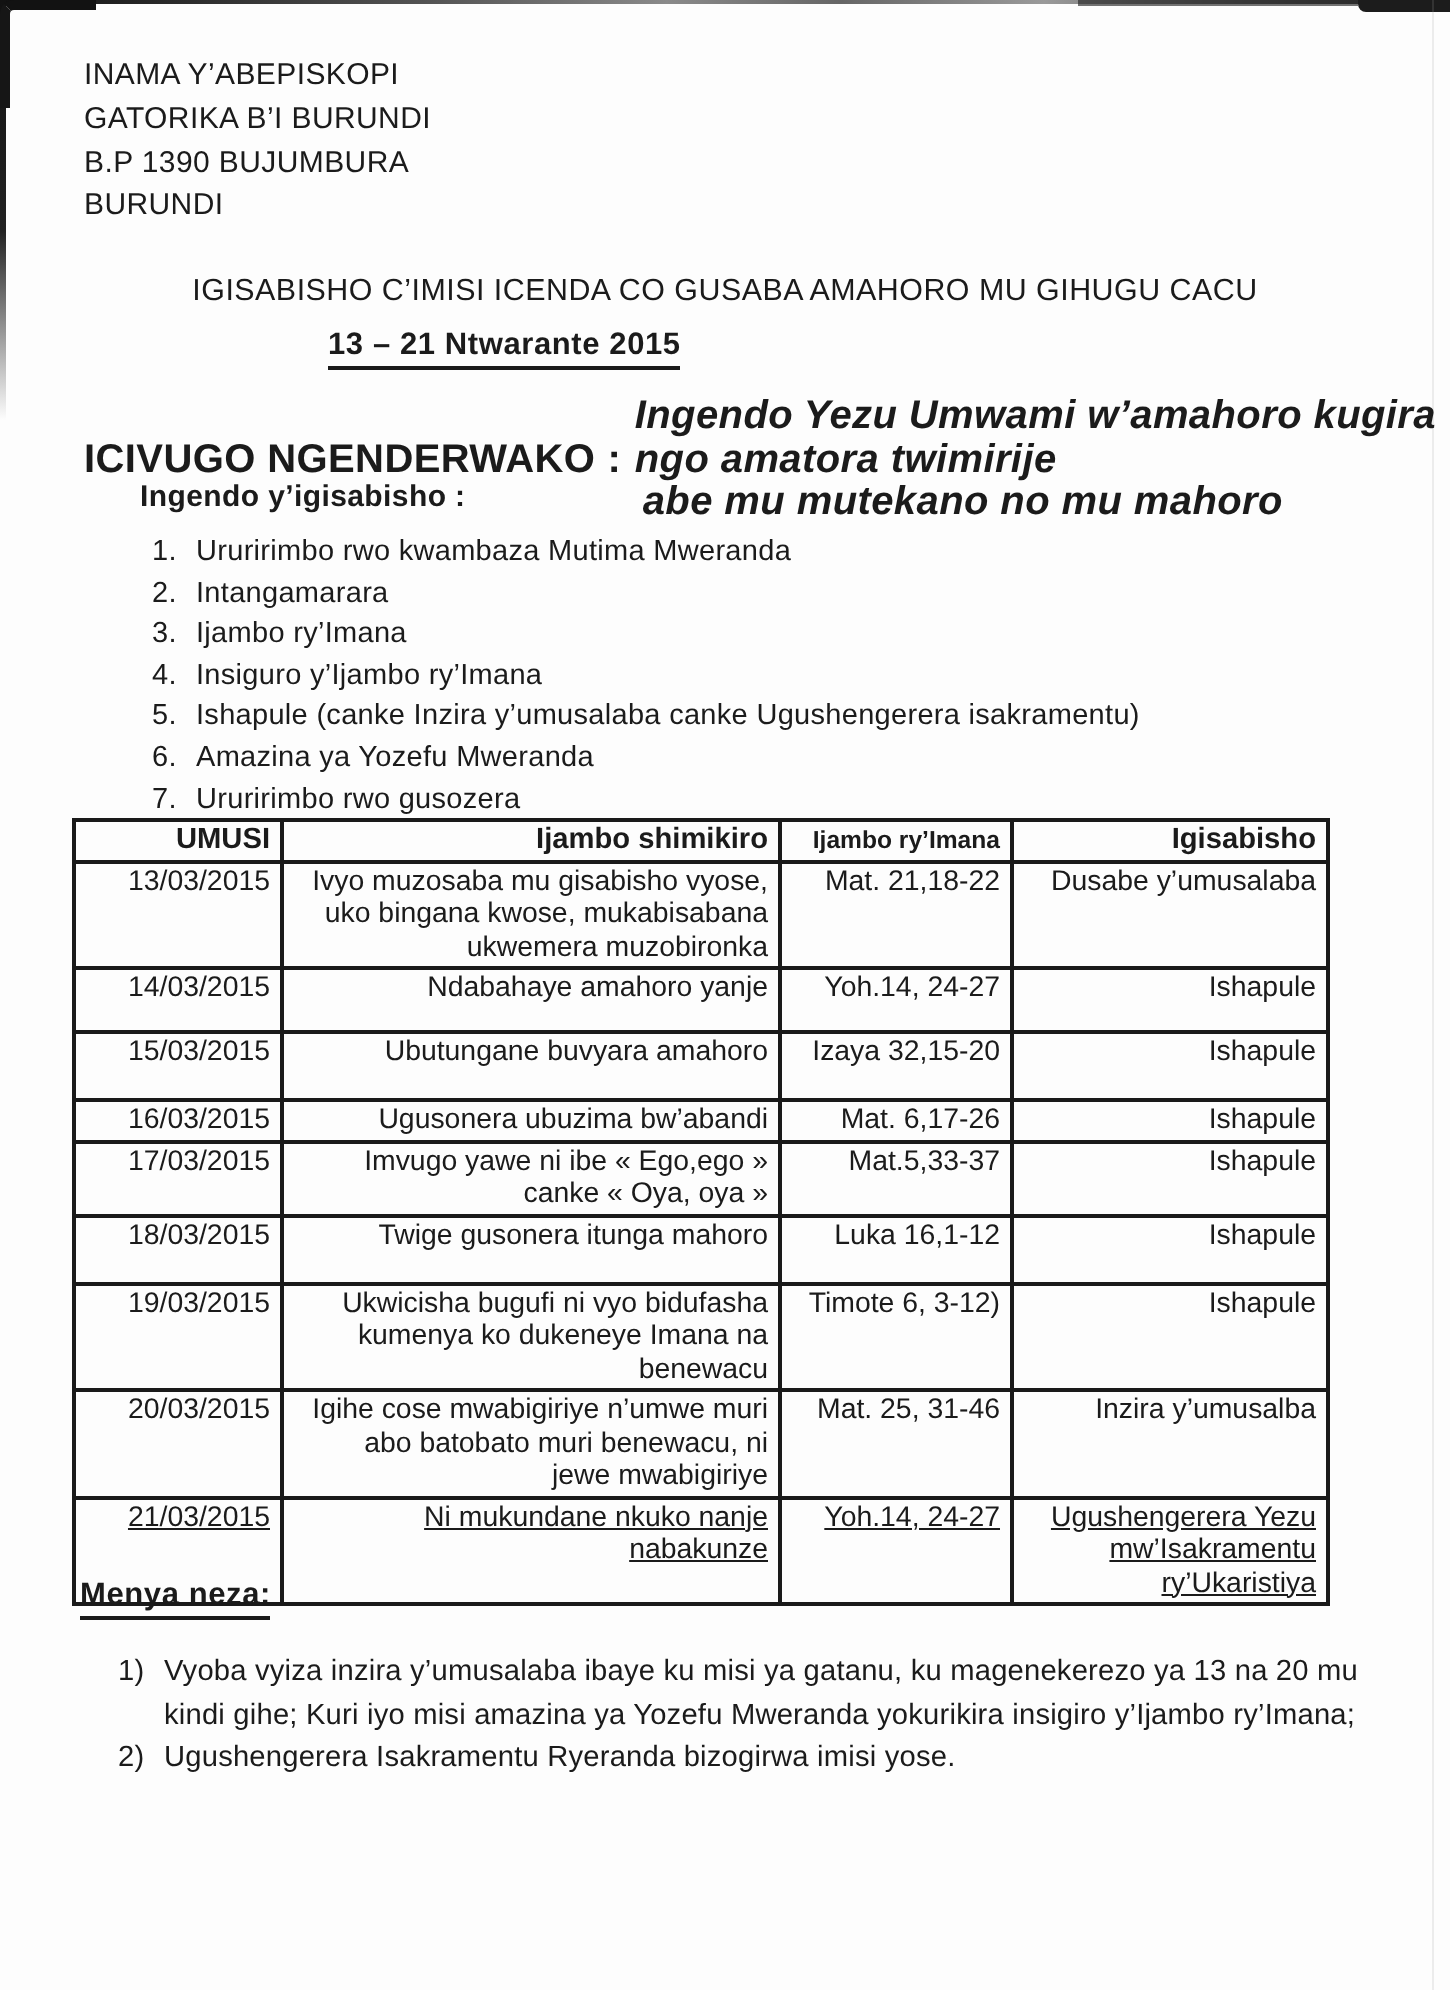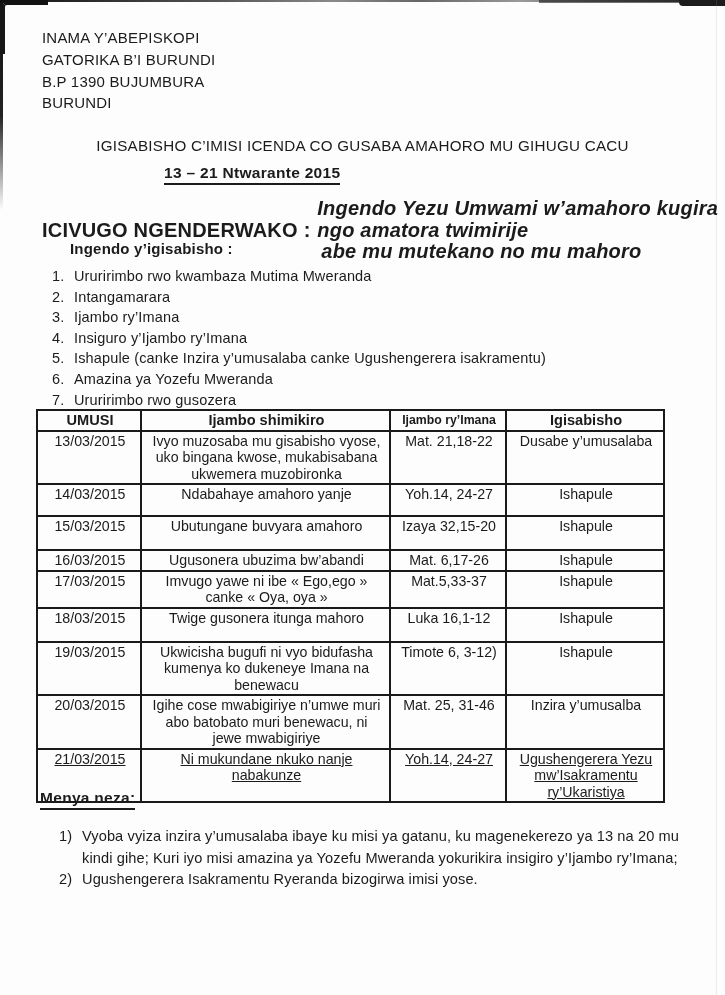--- a/index.html
+++ b/index.html
@@ -59,35 +59,35 @@
   
   .motto{position:absolute;left:42px;top:198px;display:flex;font-size:20px;align-items:center;}
   .motto-label{font-weight:bold;white-space:nowrap;letter-spacing:.2px;}
   .motto-sep{font-weight:bold;padding:0 7px 0 6px;}
   .motto-text{font-style:italic;font-weight:bold;line-height:21.5px;letter-spacing:.2px;}
   .motto-line2{padding-left:4px;}
 
   .agenda-heading{position:absolute;left:40px;top:240px;font-size:15px;font-weight:bold;letter-spacing:.2px;margin-left:30px;}
 
   
-  .agenda-list{position:absolute;left:52px;top:266px;counter-reset:agenda;}
+  .agenda-list{position:absolute;left:76px;top:266px;counter-reset:agenda;}
   .agenda-item{display:flex;font-size:14.5px;line-height:20.6px;letter-spacing:.15px;}
   .agenda-item::before{
     counter-increment:agenda;content:counter(agenda) ".";
     width:22px;flex:0 0 22px;
   }
 
   
   .schedule-table{
     position:absolute;left:36px;top:409px;width:627px;
     border-collapse:collapse;table-layout:fixed;
   }
   .schedule-table td,.schedule-table th{
     border:2px solid #1a1a1a;
-    vertical-align:top;text-align:center;
+    vertical-align:top;text-align:right;
     font-size:14.2px;line-height:16.5px;
     padding:1px 5px 1px 7px;
     overflow:hidden;
   }
   .schedule-table th{font-weight:bold;font-size:14.6px;}
   .schedule-table th.col-reading{font-size:12.3px;letter-spacing:0;}
   .col-date-w{width:104px;}
   .col-theme-w{width:249px;}
   .col-reading-w{width:116px;}
   .col-devotion-w{width:158px;}

